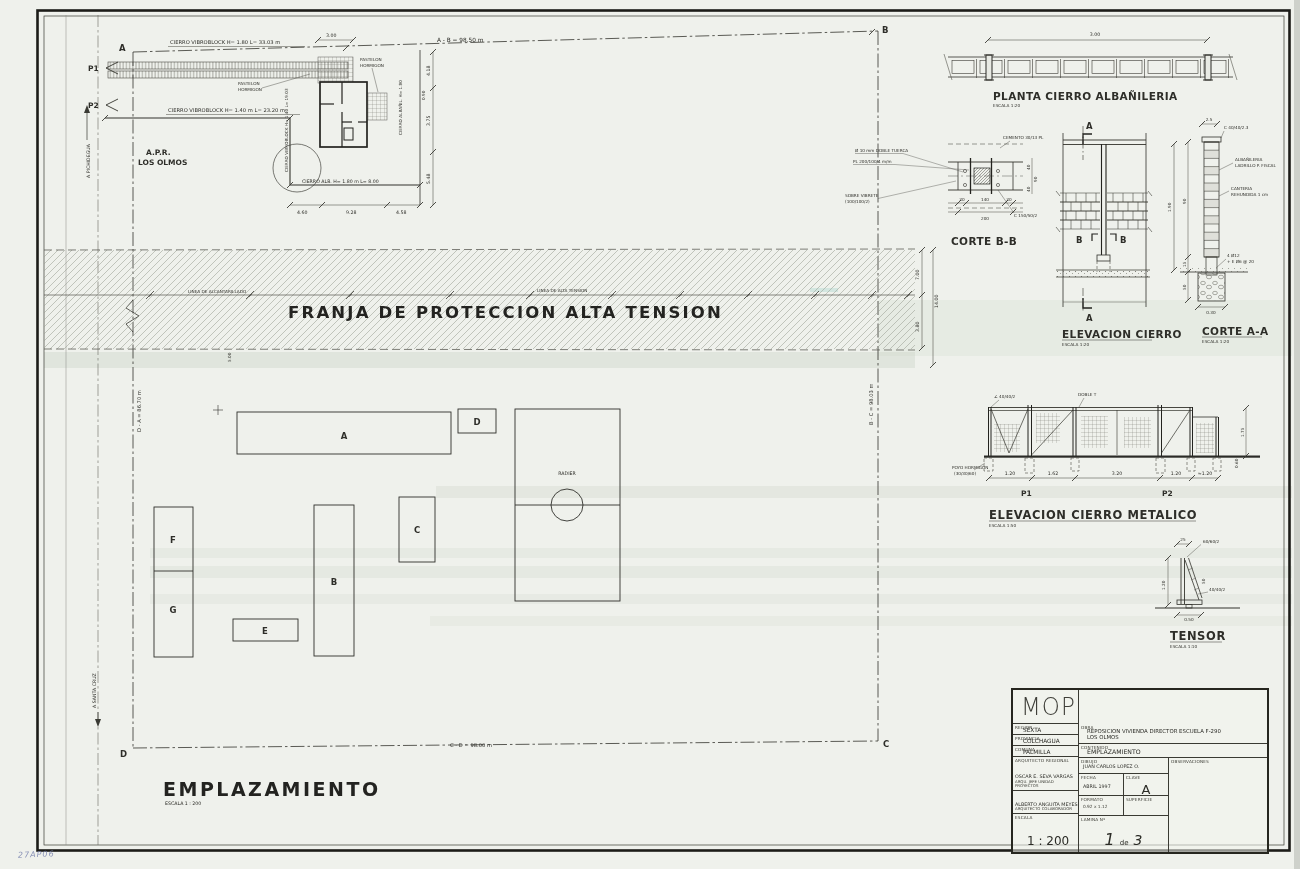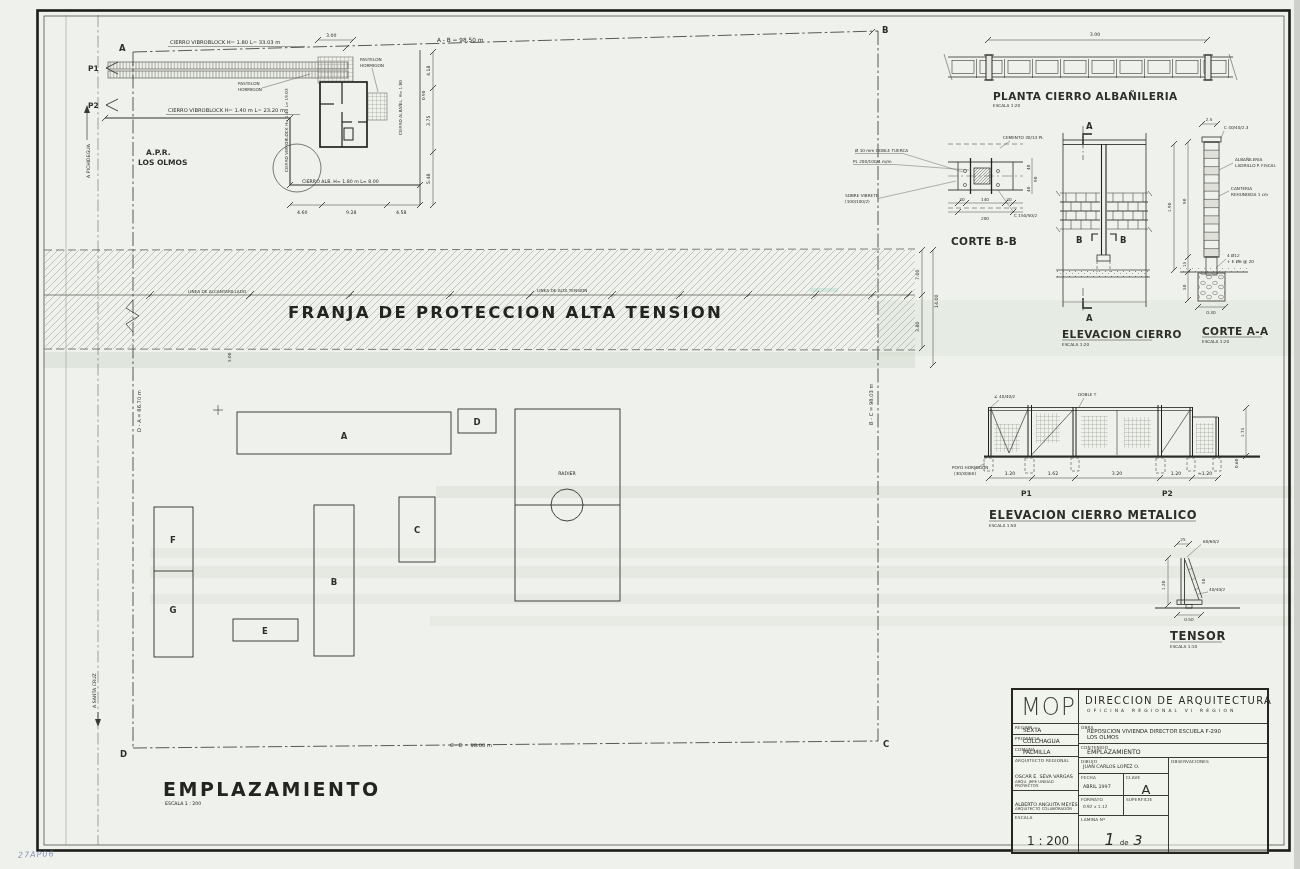--- a/index.html
+++ b/index.html
@@ -582,24 +582,20 @@
         <line x1="1198" y1="618" x2="1204" y2="612" stroke="#3a3a34" stroke-width="0.9"></line>
         <line x1="1174" y1="547" x2="1180" y2="541" stroke="#3a3a34" stroke-width="0.9"></line>
         <line x1="1186" y1="547" x2="1192" y2="541" stroke="#3a3a34" stroke-width="0.9"></line>
       </g>
 </svg>
 
 <div class="tb">
   <div class="cell br bb" style="left:0;top:0;width:66px;height:34px">
     <div class="mop">MOP</div>
   </div>
-  <div class="cell bb" style="left:66px;top:0;right:0;height:34px">
-    <div class="org1">DIRECCION DE ARQUITECTURA</div>
-    <div class="org2">OFICINA REGIONAL VI REGION</div>
-  </div>
   <div class="cell br bb" style="left:0;top:34px;width:66px;height:11px">
     <span class="lbl" style="position:absolute">REGION</span>
     <div class="val" style="padding-top:3px">SEXTA</div>
   </div>
   <div class="cell br bb" style="left:0;top:45px;width:66px;height:11px">
     <span class="lbl" style="position:absolute">PROVINCIA</span>
     <div class="val" style="padding-top:3px">COLCHAGUA</div>
   </div>
   <div class="cell br bb" style="left:0;top:56px;width:66px;height:11px">
     <span class="lbl" style="position:absolute">COMUNA</span>

